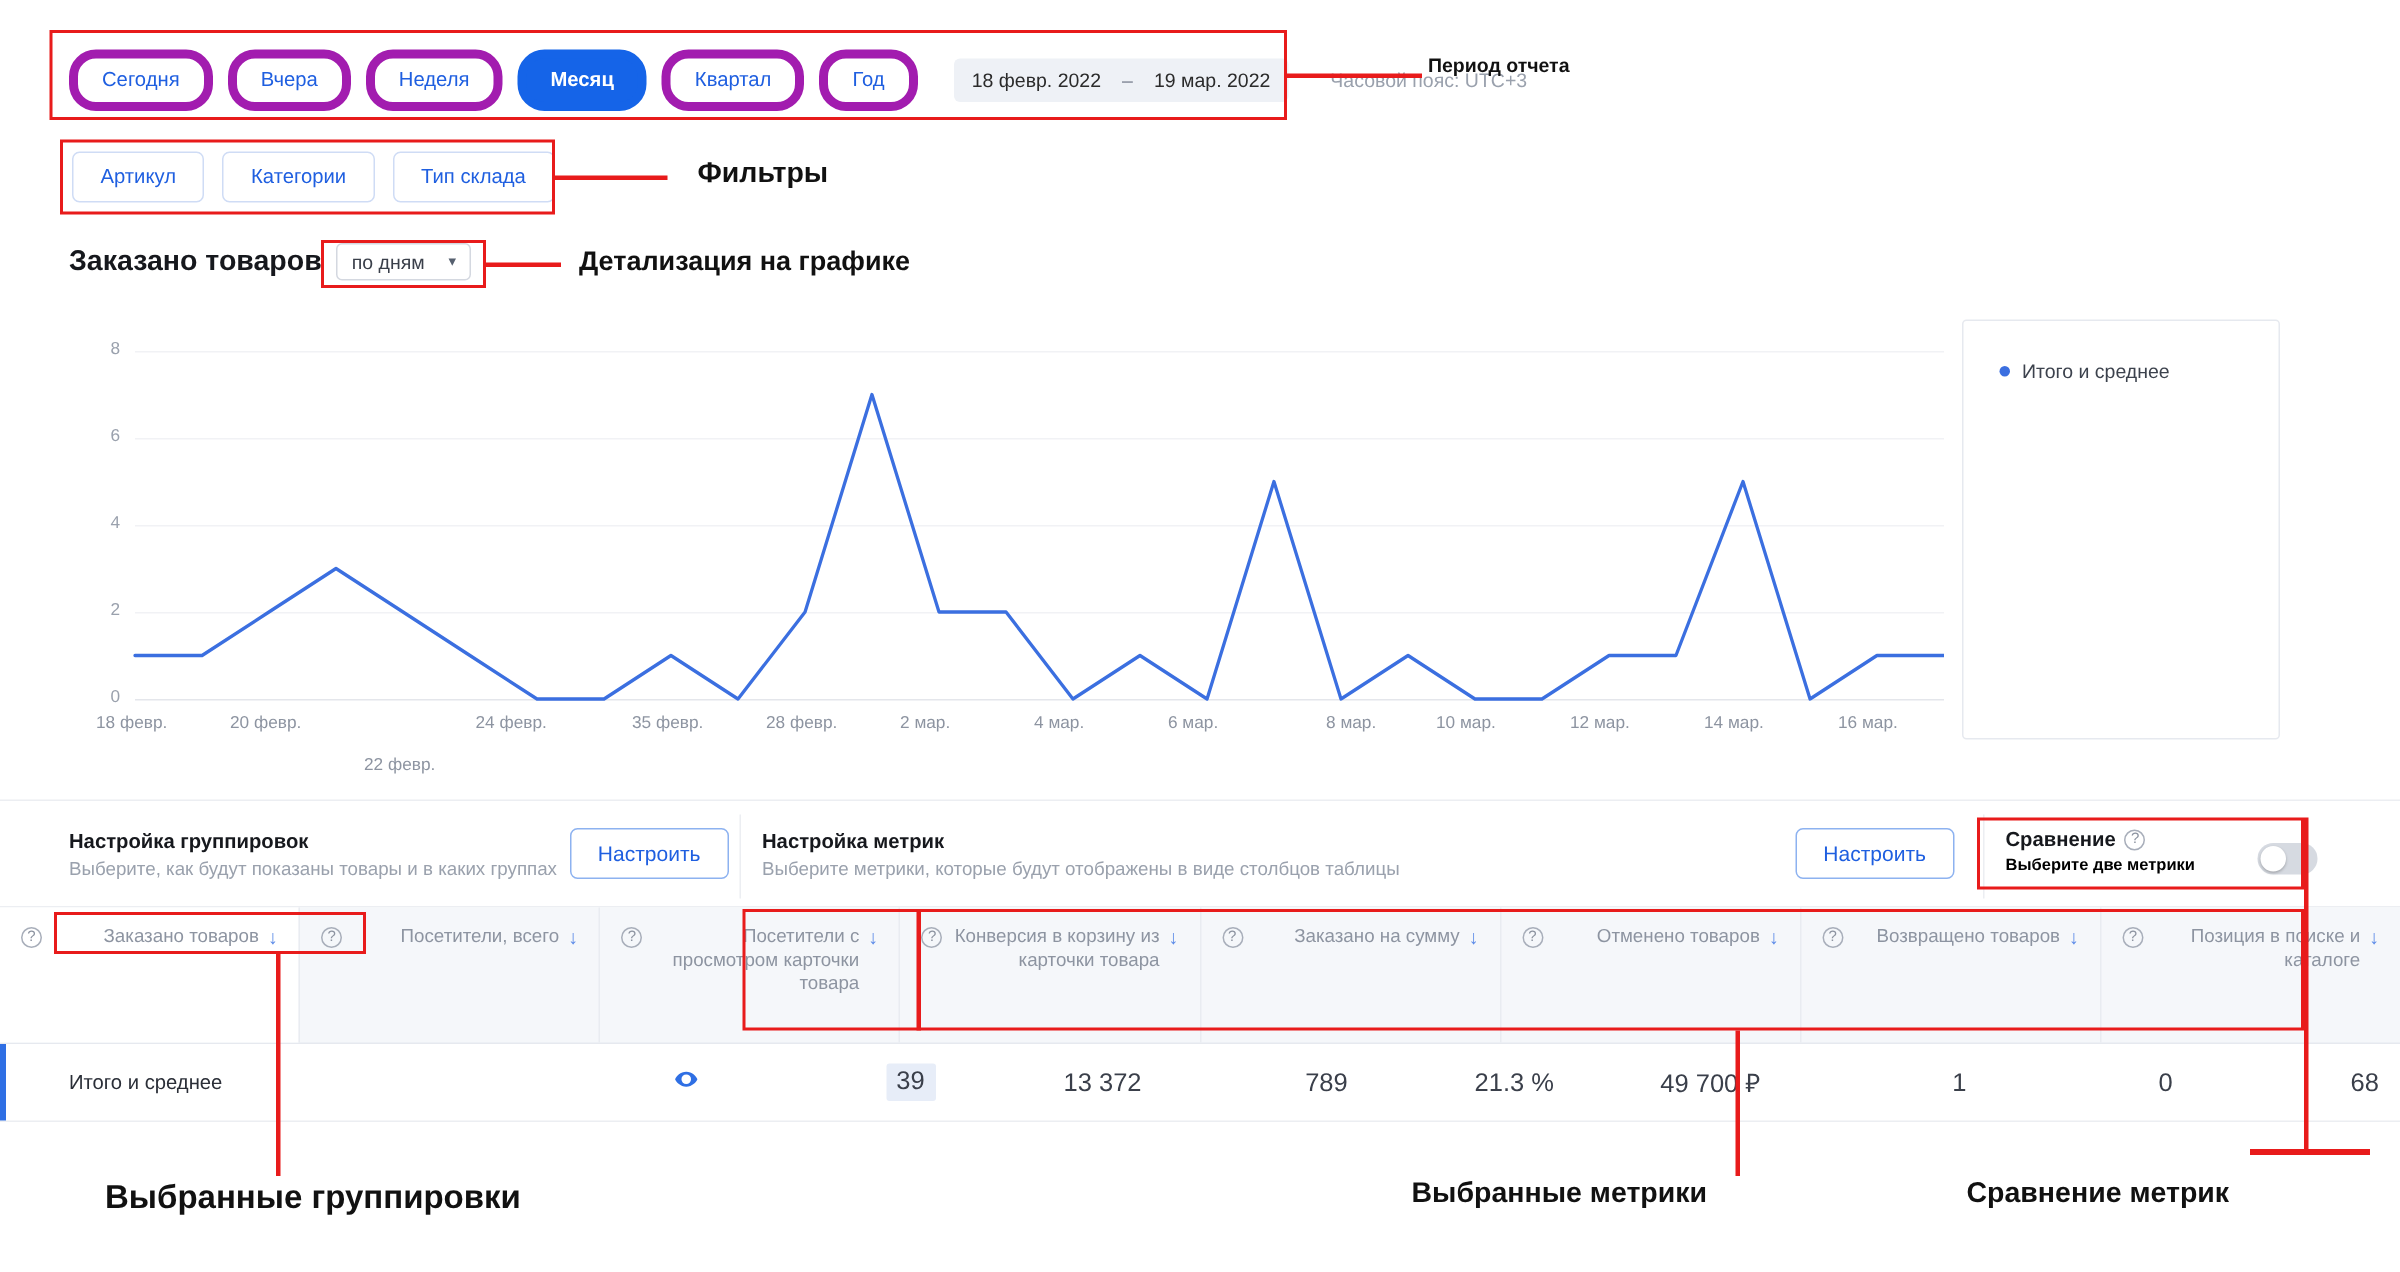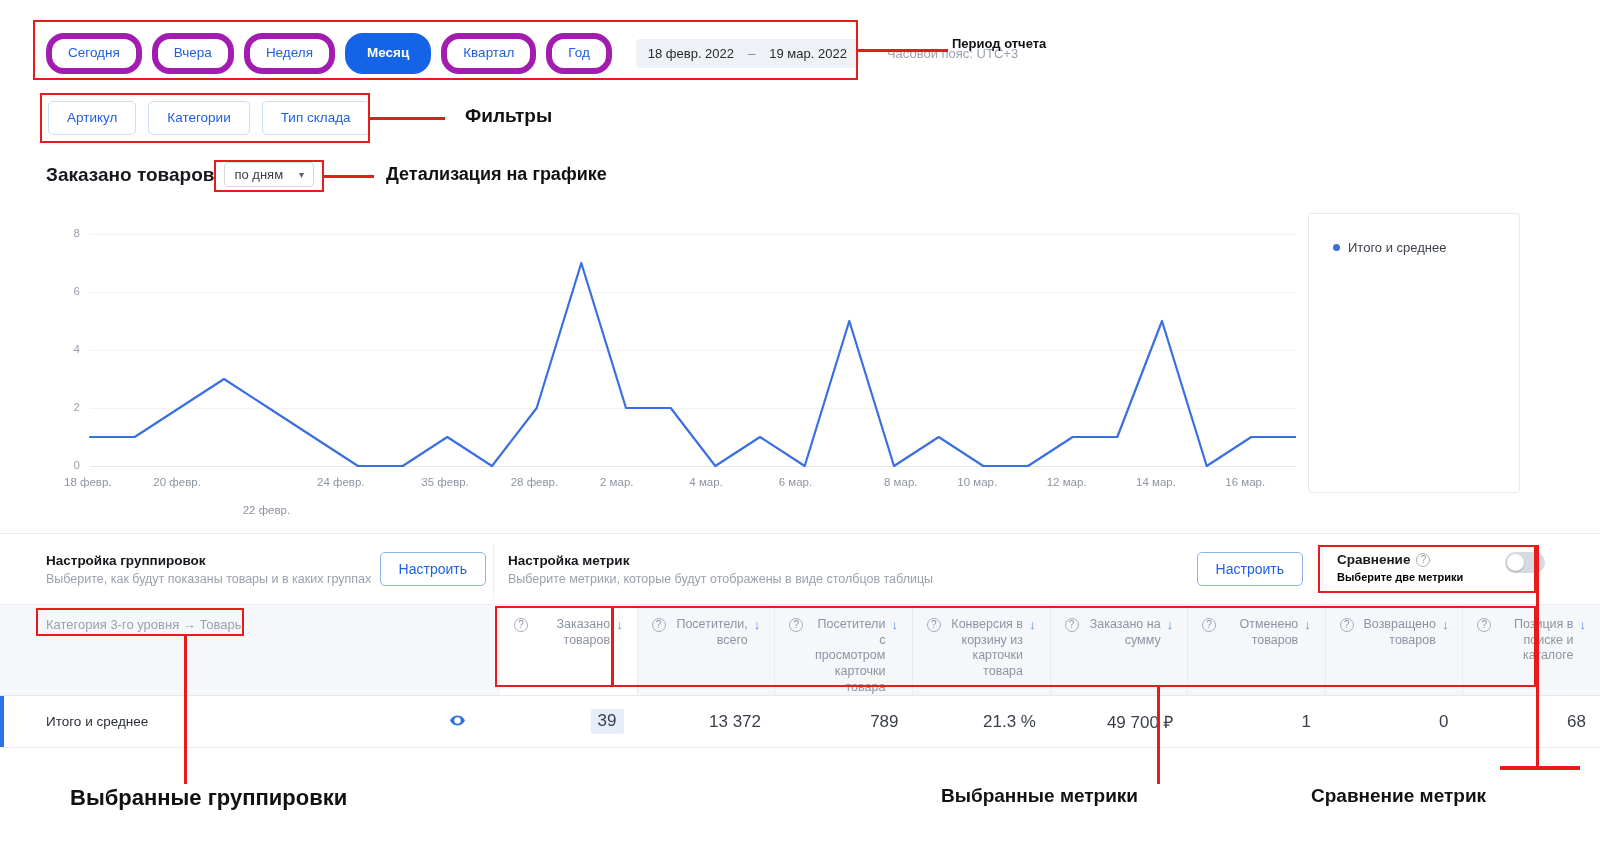--- a/index.html
+++ b/index.html
@@ -145,21 +145,21 @@
     color:#1f5fe0;
     font-size:14px;
     font-weight:500;
     padding:9px 18px;
     cursor:pointer;
     line-height:1;
     white-space:nowrap;
   }
   .vdiv { position:absolute; top:543px; width:1px; height:56px; background:#eceef2; }
 
-  .cmp-block { position:absolute; left:1337px; top:552px; display:flex; align-items:flex-start; gap:42px; }
+  .cmp-block { position:absolute; left:1337px; top:552px; display:flex; align-items:flex-end; gap:42px; }
   .cmp-title { font-size:13.5px; font-weight:700; color:#16181d; display:flex; align-items:center; gap:6px; }
   .cmp-sub { font-size:11px; color:#000000; margin-top:4px;font-weight:bold; }
   .qmark {
     display:inline-flex; align-items:center; justify-content:center;
     width:14px; height:14px; border-radius:50%;
     border:1px solid #a8aeba; color:#8d94a1;
     font-size:10px; font-weight:400; line-height:1;
   }
   .toggle {
     width:40px; height:21px; border-radius:11px;
@@ -319,23 +319,20 @@
       </div>
       <div class="cmp-sub">Выберите две метрики</div>
     </div>
     <div class="toggle">
       <div class="knob"></div>
     </div>
   </div>
 
   <div class="table">
     <div class="thead">
-      <div class="th-group">
-        <div class="th-group-label">Категория 3-го уровня → Товары</div>
-      </div>
       <div id="th-cells" style="display:flex; flex:1; min-width:0;">
           <div class="th first">
             <span class="qmark qmark-h">?</span>
             <span class="th-text">Заказано товаров</span>
             <span class="arrow-down">↓</span>
           </div>
           <div class="th">
             <span class="qmark qmark-h">?</span>
             <span class="th-text">Посетители, всего</span>
             <span class="arrow-down">↓</span>

